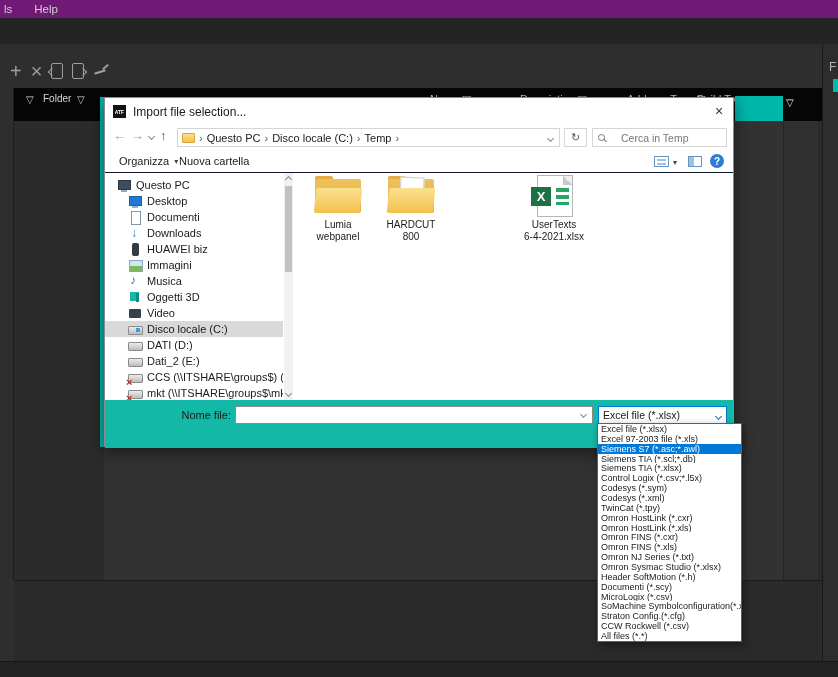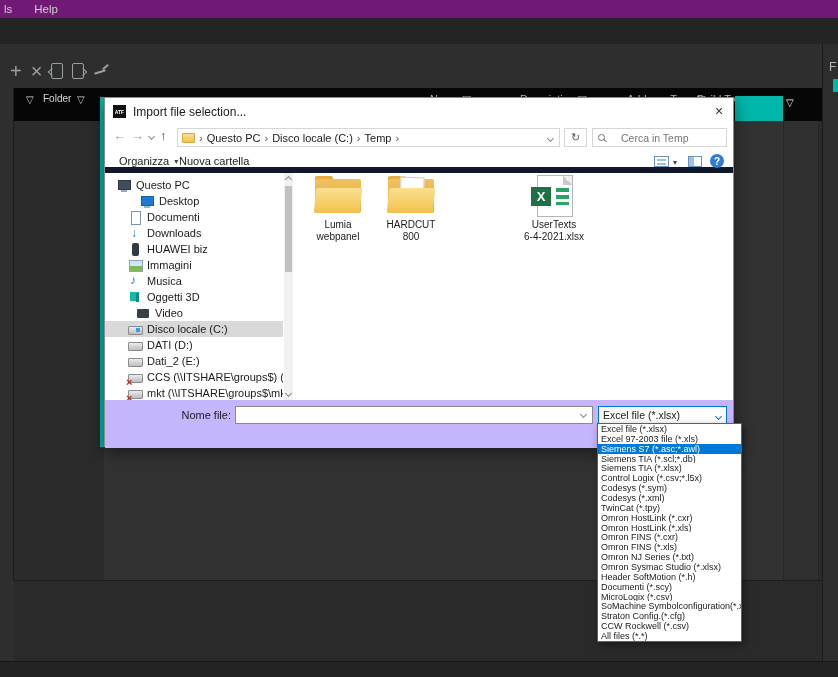--- a/index.html
+++ b/index.html
@@ -74,21 +74,21 @@
                display:flex;align-items:center;justify-content:center;font-size:11px;color:#555;}
   #search-box{position:absolute;left:487px;top:3px;width:135px;height:19px;border:1px solid #d6d6d6;
               display:flex;align-items:center;padding-left:5px;gap:14px;}
   .lens{width:7px;height:7px;border:1.3px solid #777;border-radius:50%;position:relative;flex:none;}
   .lens::after{content:"";position:absolute;width:4px;height:1.3px;background:#777;
                transform:rotate(45deg);right:-3px;bottom:-1px;}
   #search-input{border:none;outline:none;width:100px;font-size:10.5px;
                 font-family:"Liberation Sans",sans-serif;color:#333;}
   #search-input::placeholder{color:#767676;}
 
-  #dlg-cmdbar{left:0;top:53px;width:100%;height:22px;background:#fff;border-bottom:6px solid #0f172a;
+  #dlg-cmdbar{left:0;top:53px;width:100%;height:22px;background:#fff;border-bottom:1px solid #0f172a;
               font-size:11px;}
   #organize-btn{position:absolute;left:14px;top:4px;display:flex;gap:5px;align-items:center;}
   .dn-arrow{font-size:8px;color:#444;}
   #newfolder-btn{position:absolute;left:74px;top:4px;}
   .views-icon{position:absolute;left:549px;top:5px;width:15px;height:11px;border:1px solid #6b93c0;}
   .views-icon::before{content:"";position:absolute;left:2px;top:2px;right:2px;height:2px;
                       background:#9cc3e5;box-shadow:0 4px 0 #9cc3e5;}
   #views-arrow{position:absolute;left:568px;top:7px;font-size:8px;color:#444;}
   .pane-icon{position:absolute;left:583px;top:5px;width:14px;height:11px;border:1px solid #6b93c0;}
   .pane-icon::before{content:"";position:absolute;left:0;top:0;width:5px;height:9px;background:#9cc3e5;}
@@ -145,21 +145,21 @@
         border:1px solid #b5b5b5;}
   .xlsx::before{content:"";position:absolute;right:0;top:0;width:9px;height:9px;
       background:linear-gradient(225deg,#f0f0f0 50%,#c9c9c9 50%);}
   .xblock{position:absolute;left:-7px;top:11px;width:20px;height:19px;background:#1e7145;color:#fff;
       font-weight:bold;font-size:13px;display:flex;align-items:center;justify-content:center;}
   .xblock::before{content:"X";}
   .xgrid{position:absolute;right:3px;top:12px;width:13px;height:17px;
       background:repeating-linear-gradient(180deg,#28a465 0 4px,transparent 4px 7px);}
   .tile-label{line-height:12px;}
 
-  #dlg-footer{left:0;top:302px;width:100%;height:48px;background:#c4b5fd;}
+  #dlg-footer{left:0;top:302px;width:100%;height:48px;background:#14b8a6;}
   #filename-label{position:absolute;left:26px;top:9px;width:100px;text-align:right;font-size:11px;}
   #filename-input{position:absolute;left:130px;top:6px;width:358px;height:18px;border:1px solid #8a8a8a;
       background:#fff;font-size:11px;padding:0 16px 0 4px;outline:none;
       font-family:"Liberation Sans",sans-serif;}
   #filename-chevron{position:absolute;left:476px;top:12px;}
   #filetype-combo{position:absolute;left:493px;top:6px;width:129px;height:18px;border:1px solid #0078d7;
       background:#fff;font-size:10.5px;display:flex;align-items:center;padding-left:4px;}
   #filetype-chevron{position:absolute;right:5px;top:7px;}
 
   
@@ -261,21 +261,21 @@
       <span class="pane-icon"></span>
       <span id="help-btn">?</span>
     </div>
 
     <div class="abs" id="dlg-content">
       <div id="nav-pane">
           <div class="nav-row" style="top: 4px; padding-left: 12px;">
             <span class="nic nic-computer"></span>
             <span>Questo PC</span>
           </div>
-          <div class="nav-row" style="top: 20px; padding-left: 35px; text-align: center;">
+          <div class="nav-row" style="top: 20px; padding-left: 23px; text-align: center;">
             <span class="nic nic-desktop"></span>
             <span>Desktop</span>
           </div>
           <div class="nav-row" style="top: 36px; padding-left: 23px;">
             <span class="nic nic-documents"></span>
             <span>Documenti</span>
           </div>
           <div class="nav-row" style="top: 52px; padding-left: 23px;">
             <span class="nic nic-downloads"></span>
             <span>Downloads</span>
@@ -289,21 +289,21 @@
             <span>Immagini</span>
           </div>
           <div class="nav-row" style="top: 100px; padding-left: 23px;">
             <span class="nic nic-music"></span>
             <span>Musica</span>
           </div>
           <div class="nav-row" style="top: 116px; padding-left: 23px;">
             <span class="nic nic-objects-3d"></span>
             <span>Oggetti 3D</span>
           </div>
-          <div class="nav-row" style="top: 132px; padding-left: 31px; text-align: right;">
+          <div class="nav-row" style="top: 132px; padding-left: 23px; text-align: right;">
             <span class="nic nic-videos"></span>
             <span>Video</span>
           </div>
           <div class="nav-row sel" style="top: 148px; padding-left: 23px;">
             <span class="nic nic-drive-os"></span>
             <span>Disco locale (C:)</span>
           </div>
           <div class="nav-row" style="top: 164px; padding-left: 23px;">
             <span class="nic nic-drive"></span>
             <span>DATI (D:)</span>

